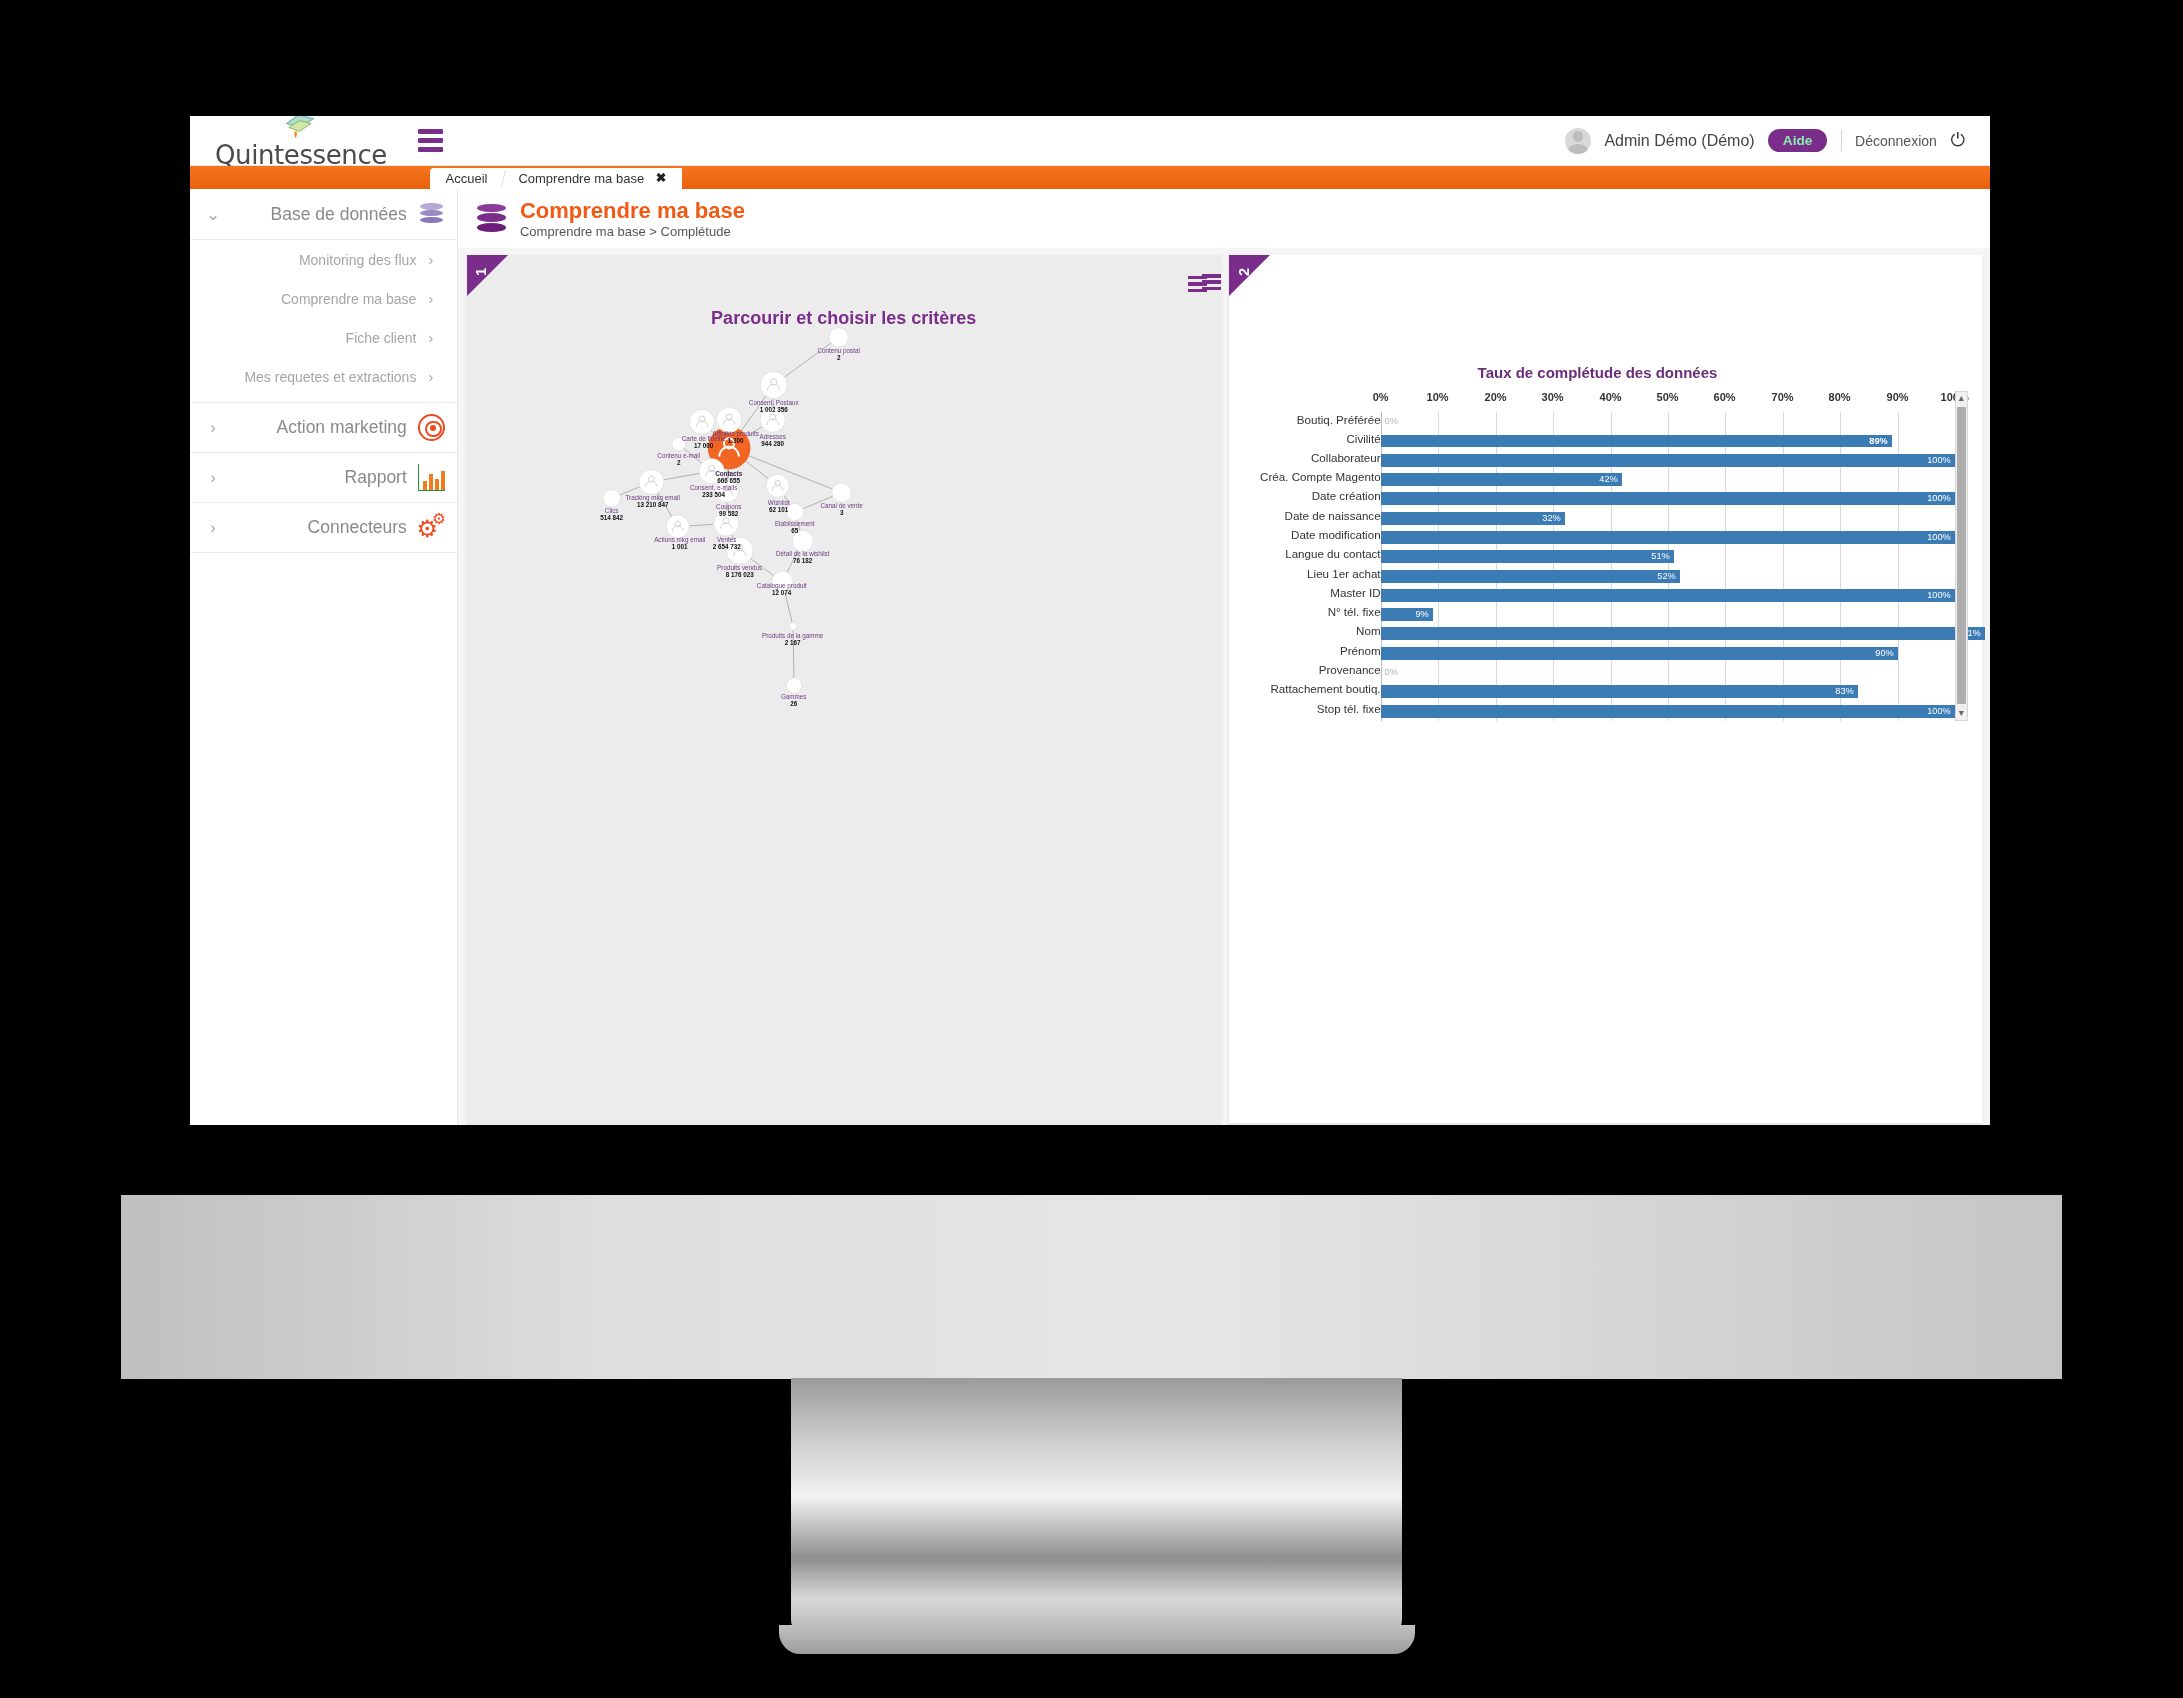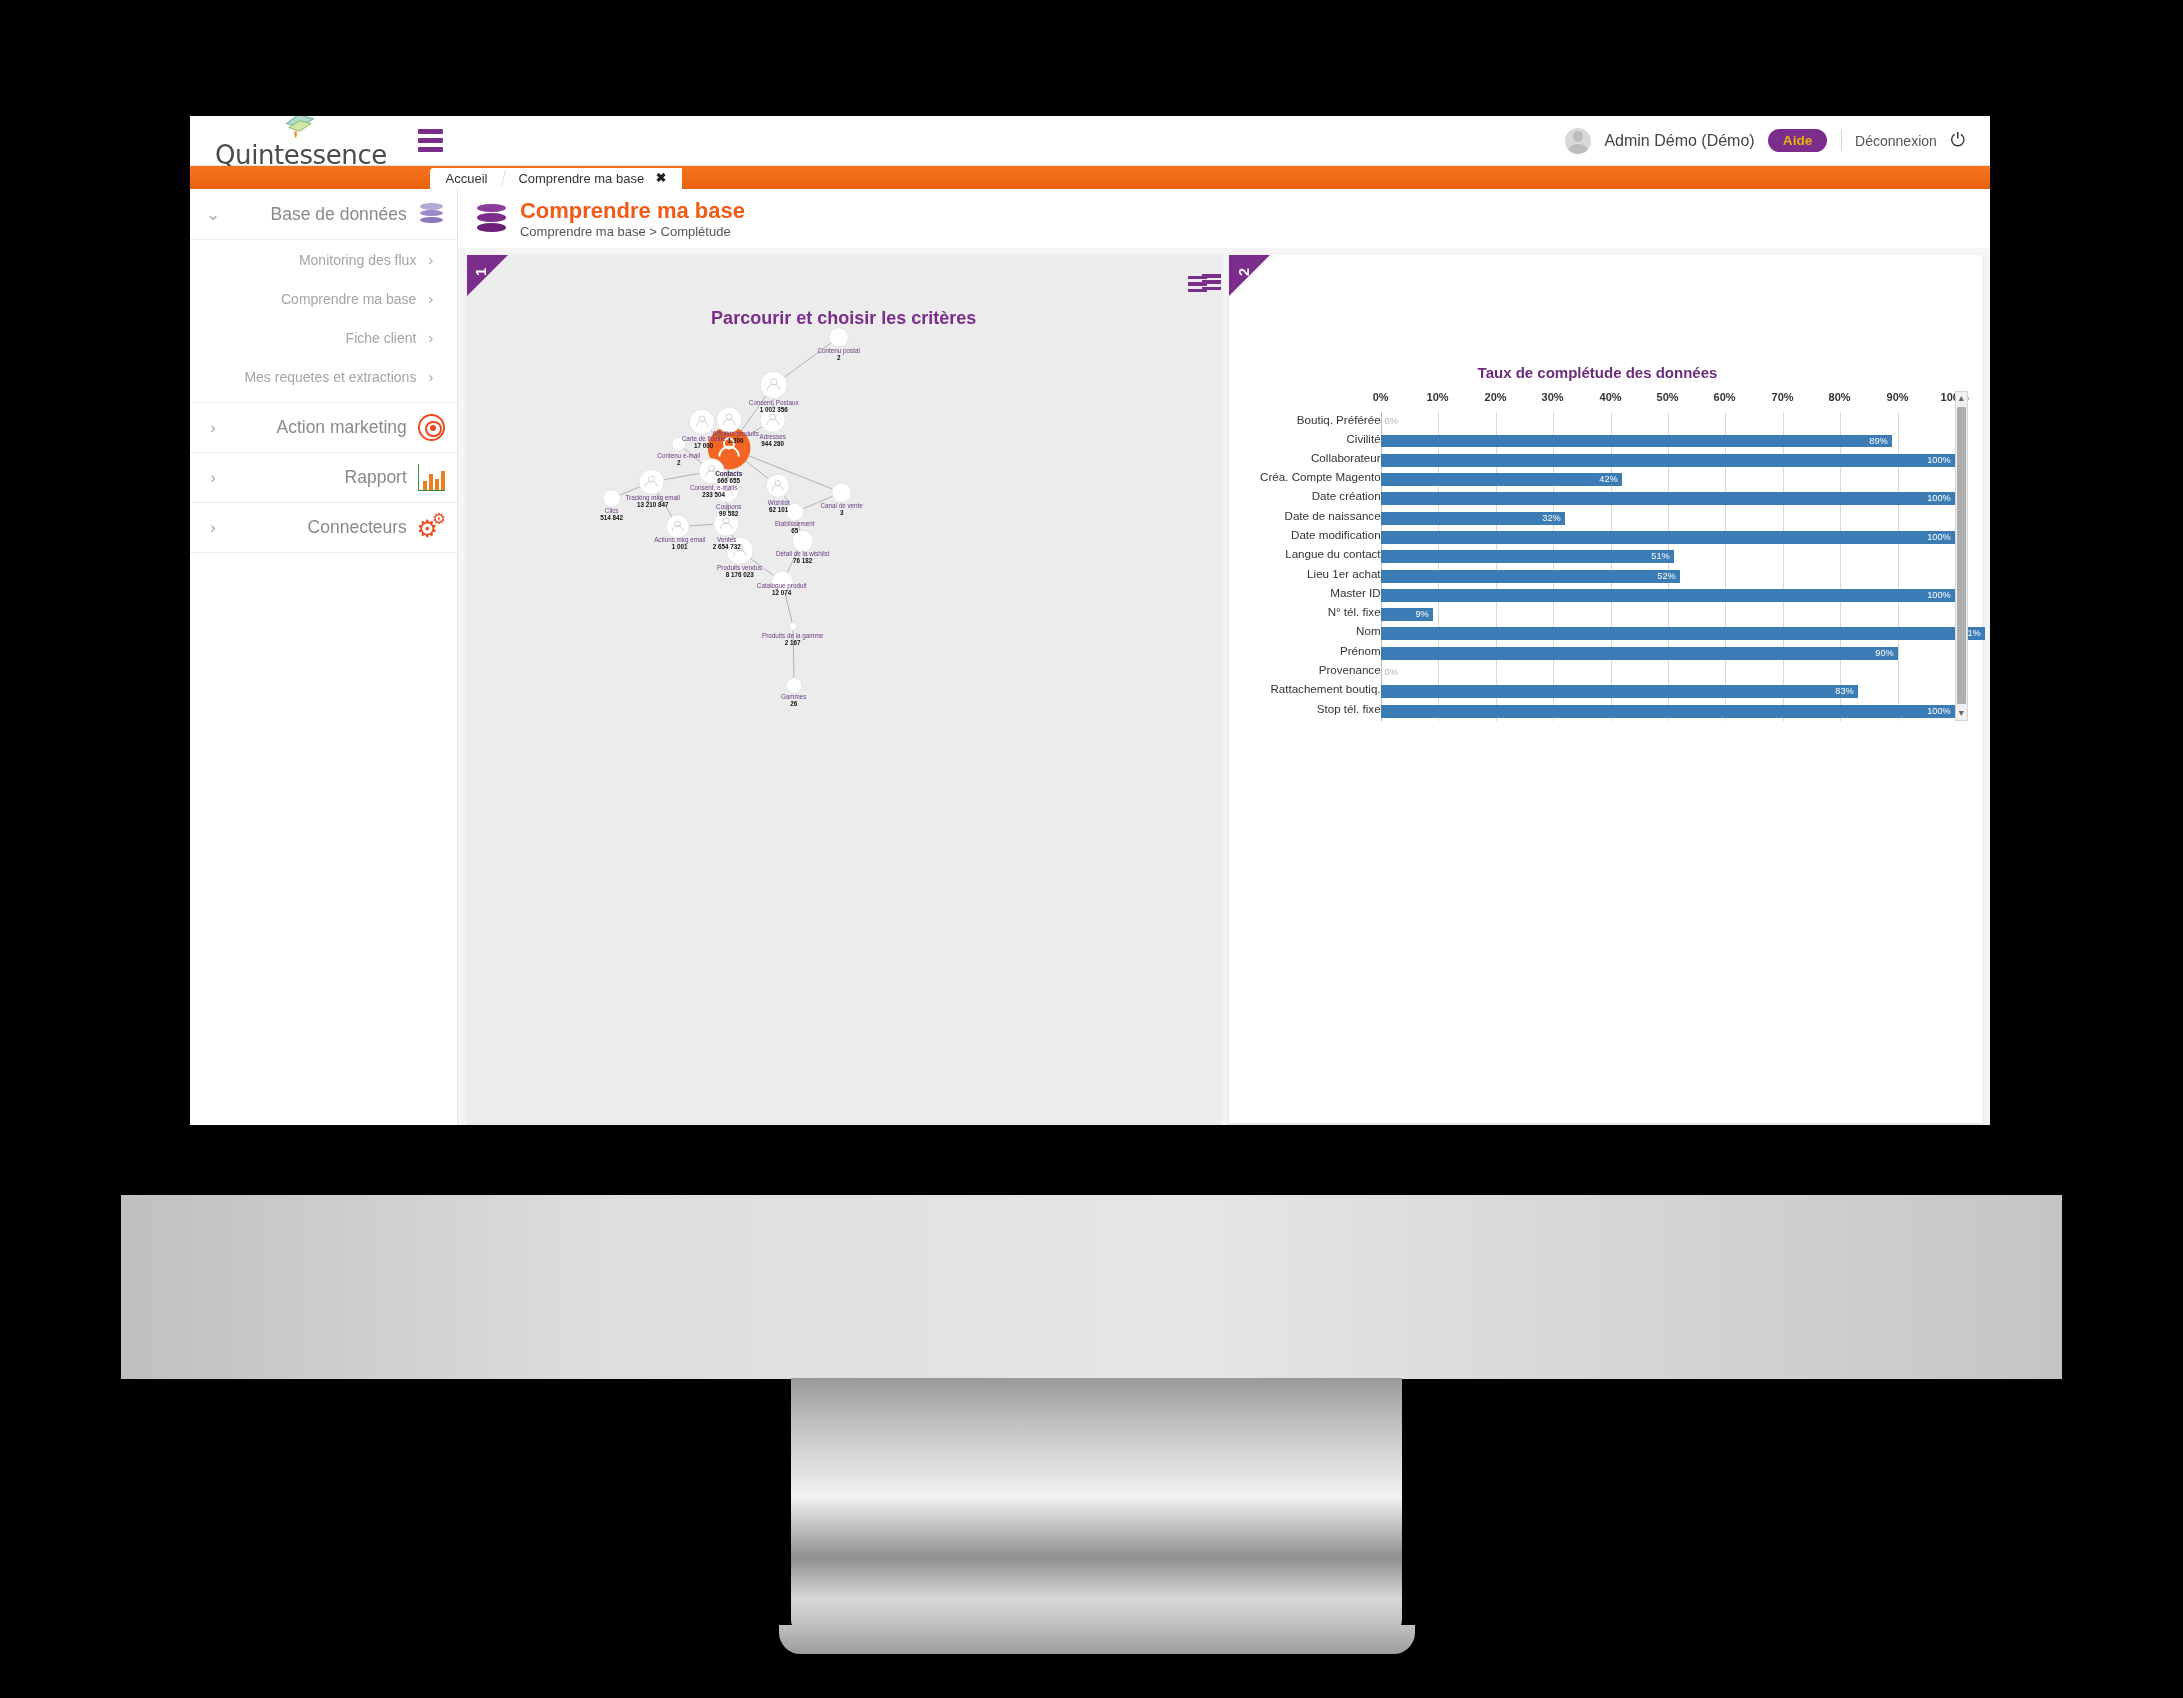--- a/index.html
+++ b/index.html
@@ -70,21 +70,21 @@
     font-size: 13.6px; color: #555;
   }
   #avatar {
     width: 26px; height: 26px; border-radius: 50%; background: #d9d9d9;
     position: relative; overflow: hidden;
   }
   #avatar::before { content:""; position:absolute; left:7.8px; top:3.9px; width:10.7px; height:10.7px; border-radius:50%; background:#bdbdbd; }
   #avatar::after { content:""; position:absolute; left:2.9px; top:16.5px; width:20.4px; height:13.6px; border-radius:50% 50% 0 0; background:#bdbdbd; }
   #user-name { font-size: 16px; color: #444; }
   #help-pill {
-    background: #7b2d8b; color: #eab308; border-radius: 13.6px;
+    background: #7b2d8b; color: #86efac; border-radius: 13.6px;
     padding: 3.9px 14.6px; font-size: 13.6px; font-weight: bold; cursor: pointer;
   }
   #hdr-sep { width: 1px; height: 21.3px; background: #d2d2d2; }
   #logout-link { font-size: 14px; color: #555; cursor: pointer; }
   #power-icon { font-size: 18.4px; color: #333; cursor: pointer; line-height: 1; }
 
   
   #orange-bar {
     position: absolute; left: 0; top: 50px; width: 1800px; height: 23px;
     background: linear-gradient(180deg,#f5751f 0%,#ef6a16 55%,#e8610d 100%);
@@ -618,21 +618,21 @@
               <div class="gridline" style="left: 540px;"></div>
               <div class="gridline" style="left: 597px;"></div>
               <div class="gridline" style="left: 655px;"></div>
               <div class="gridline" style="left: 712px;"></div>
               <div class="barrow" style="top: 3.3px;">
                 <div class="barlabel">Boutiq. Préférée</div>
                 <span class="barval zero">0%</span>
               </div>
               <div class="barrow" style="top: 22.6px;">
                 <div class="barlabel">Civilité</div>
-                <div class="bar" style="width: 511px; background: rgb(60, 124, 181);">
+                <div class="bar" style="width: 511px; background: rgb(60, 124, 181); font-weight: bold;">
                   <span class="barval">89%</span>
                 </div>
               </div>
               <div class="barrow" style="top: 42px;">
                 <div class="barlabel">Collaborateur</div>
                 <div class="bar" style="width: 574px; background: rgb(60, 124, 181);">
                   <span class="barval">100%</span>
                 </div>
               </div>
               <div class="barrow" style="top: 61px;">

